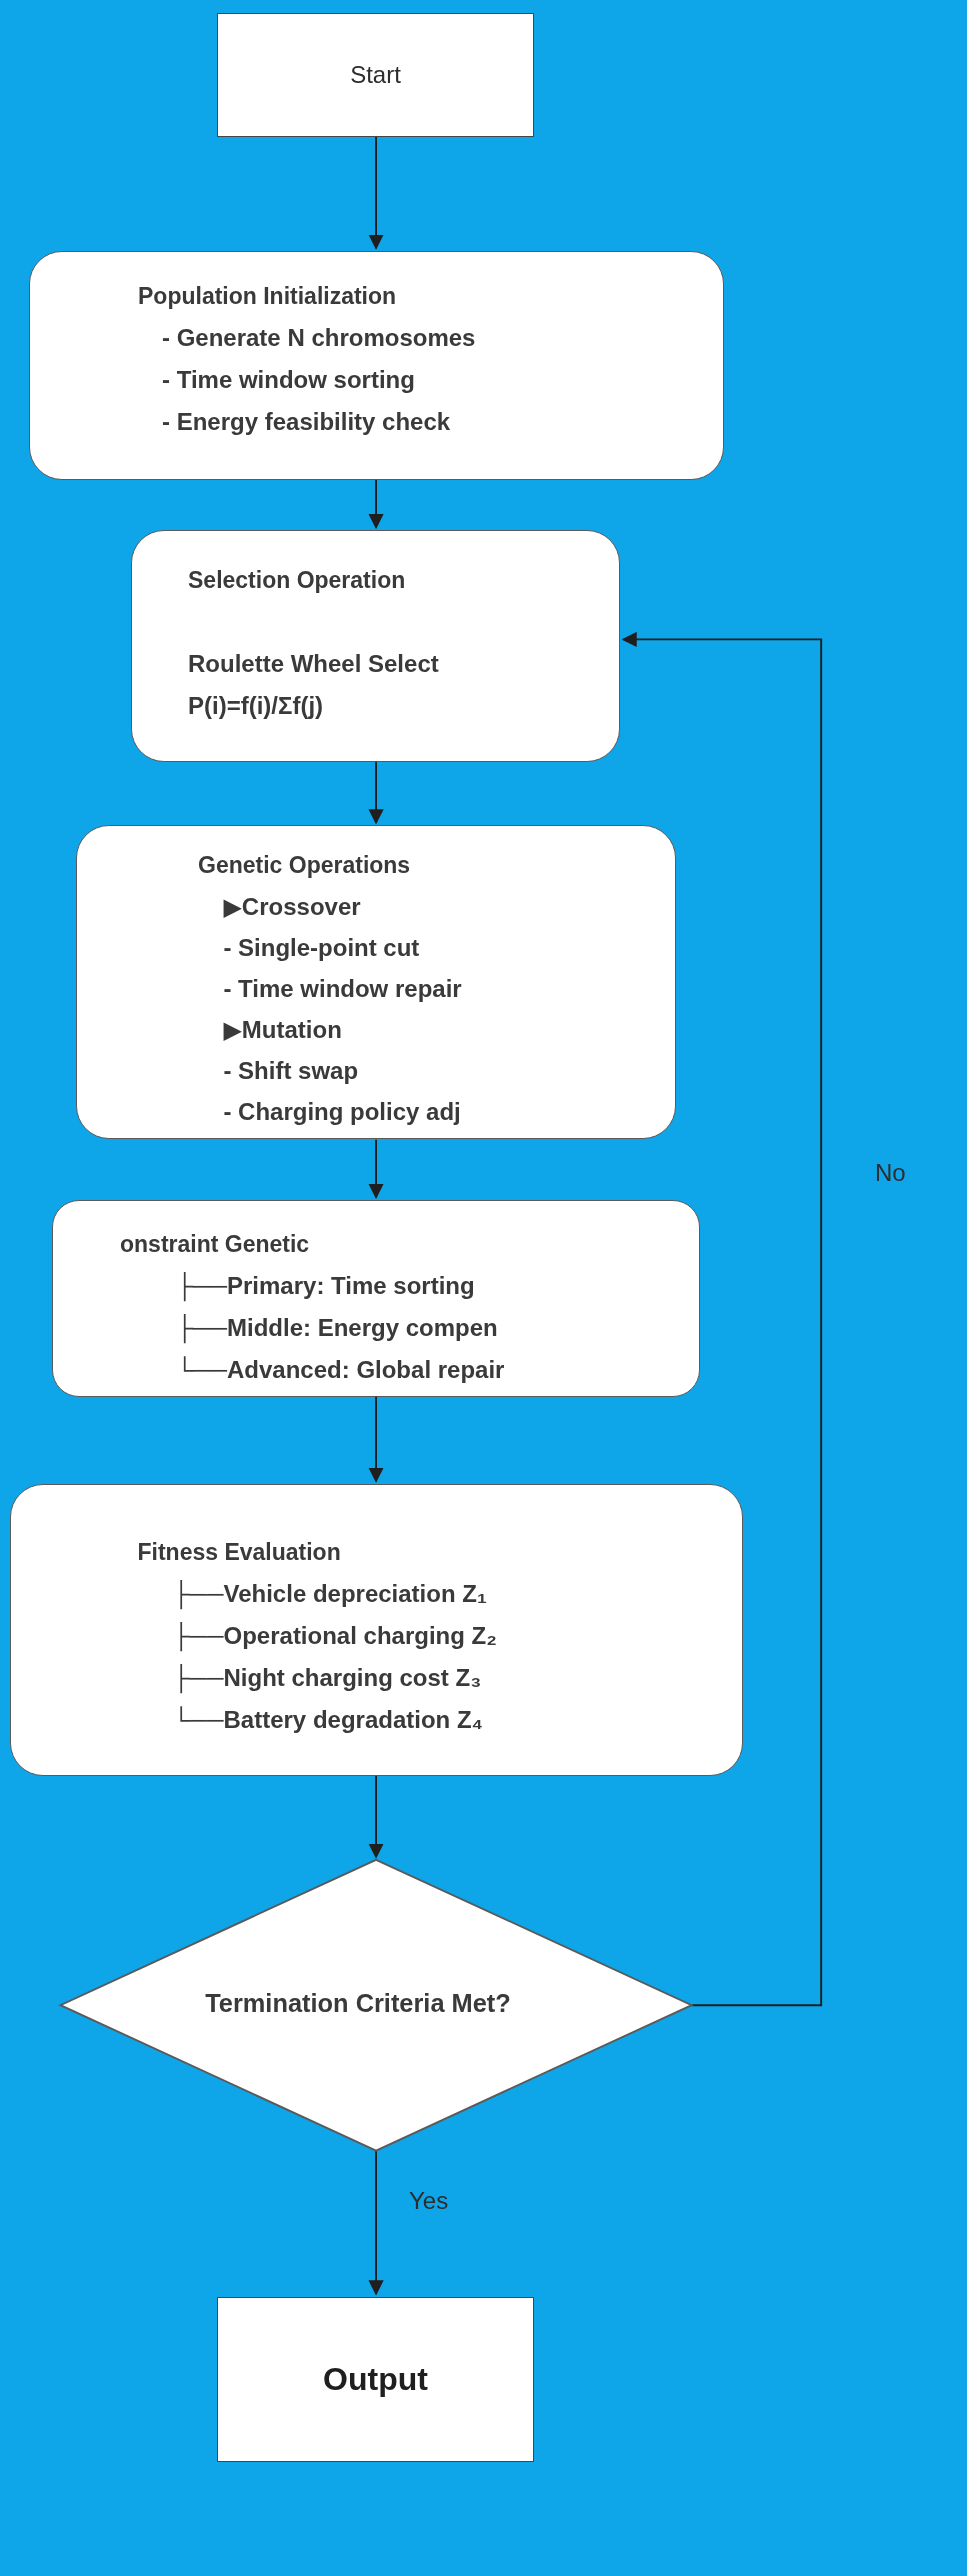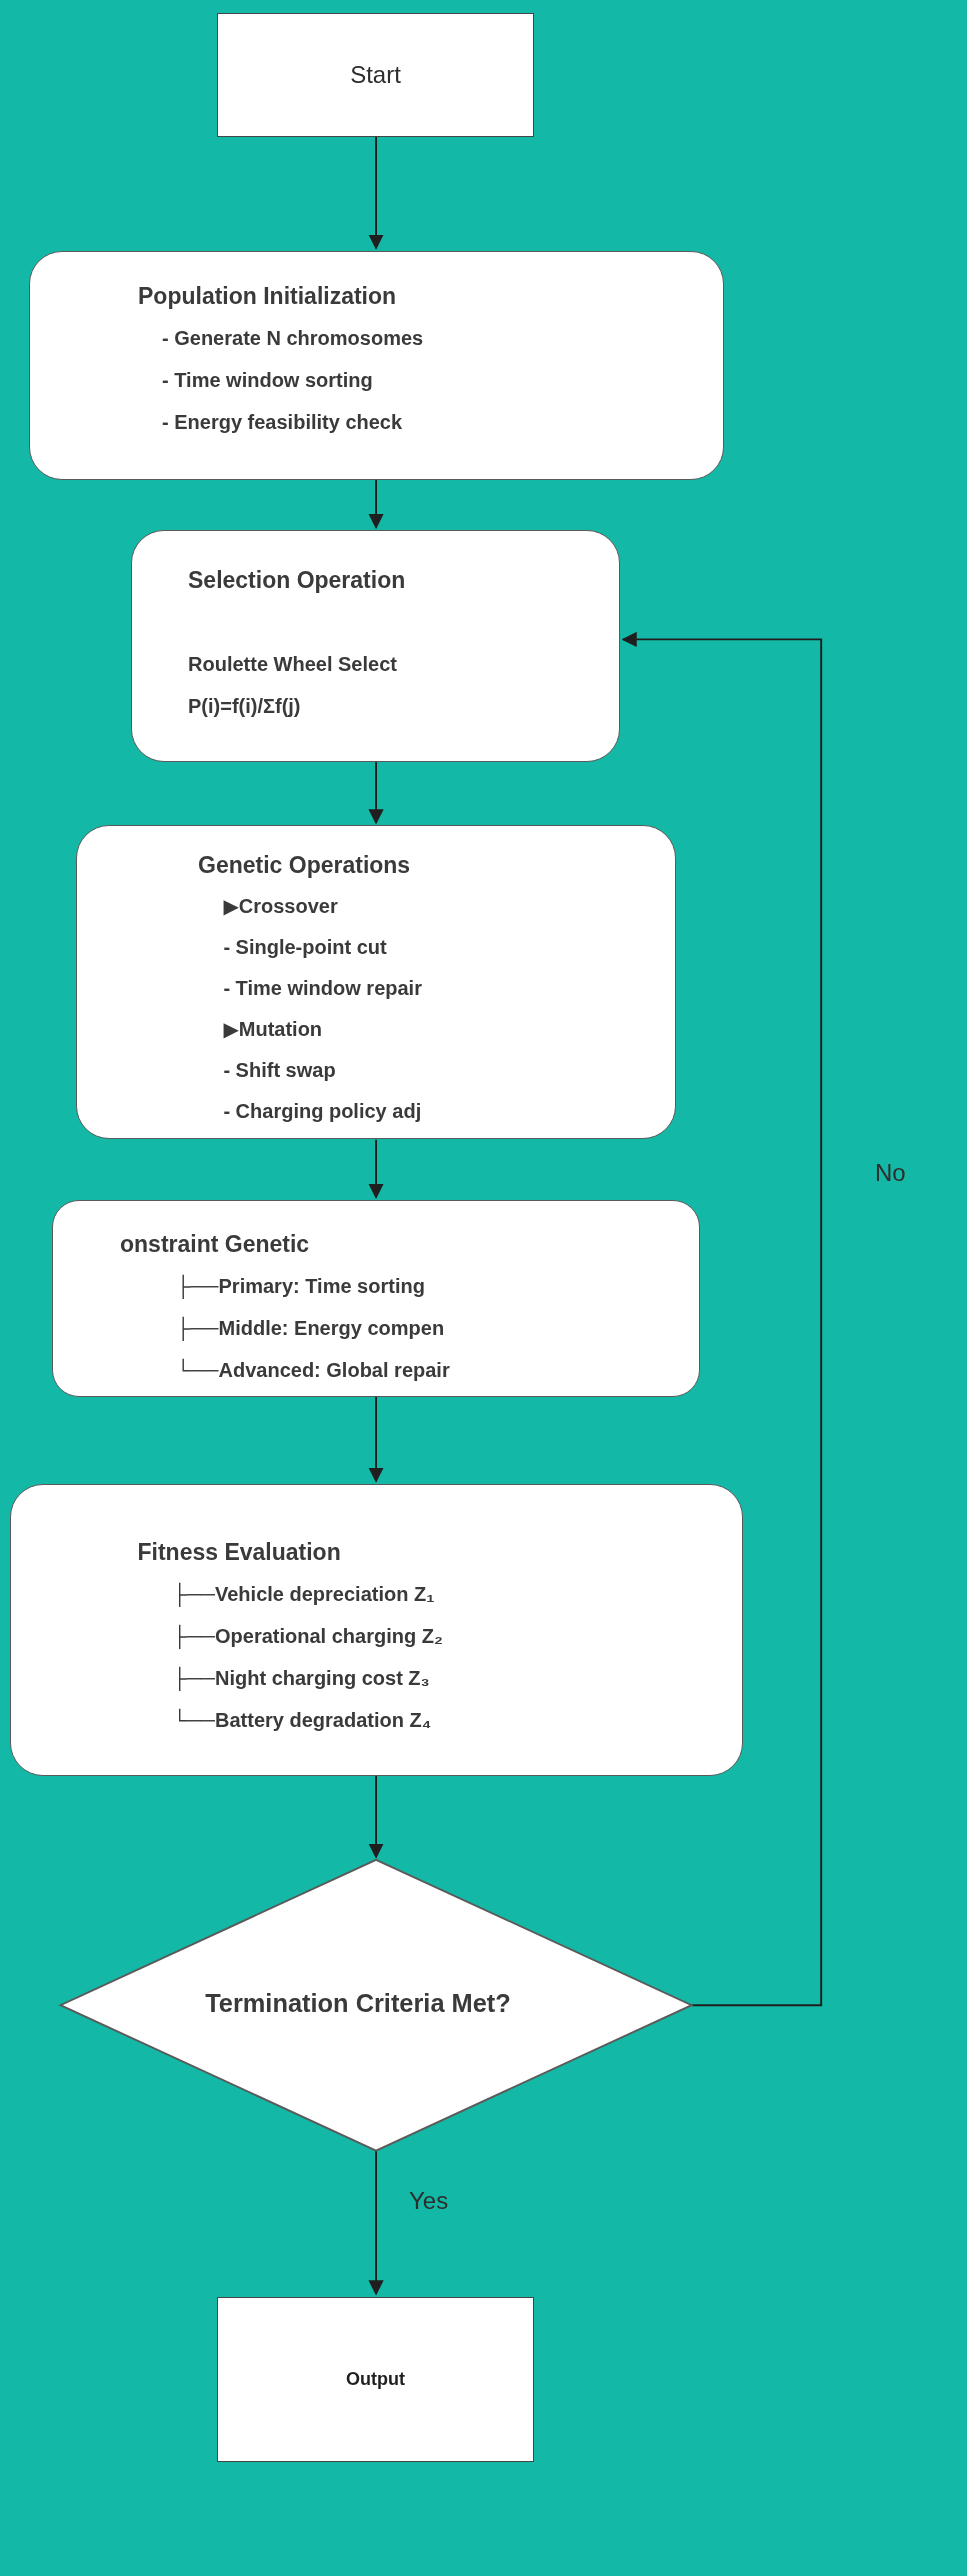--- a/index.html
+++ b/index.html
@@ -1,37 +1,37 @@
 <!DOCTYPE html>
 <html style="font-size:10.2px"><head>
 <meta charset="utf-8">
 <style>
   html,body{margin:0;padding:0;background:#ffffff;}
   body{font-family:"Liberation Sans","DejaVu Sans",sans-serif;}
-  .canvas{position:relative;width:968px;height:2576px;background:#14b8a6;overflow:hidden;}
+  .canvas{position:relative;width:968px;height:2576px;background:#0ea5e9;overflow:hidden;}
   svg.edges{position:absolute;left:0;top:0;z-index:0;}
   .edge{stroke:#1f1f1f;stroke-width:3;fill:none;}
   .diamond{fill:#ffffff;stroke:#5a5a5a;stroke-width:3;}
   .node{position:absolute;box-sizing:border-box;background:#ffffff;border:1.9px solid #5a5a5a;color:#3a3a3a;z-index:1;}
   .rect{border-color:#454545;border-radius:0;display:flex;align-items:center;justify-content:center;}
   .round{border-radius:33px;}
   .title{font-size:23px;font-weight:700;line-height:42px;min-height:42px;white-space:pre;}
-  .line{font-size:20px;font-weight:700;line-height:42px;min-height:42px;white-space:pre;}
+  .line{font-size:24px;font-weight:700;line-height:42px;min-height:42px;white-space:pre;}
   #start{left:217px;top:12.7px;width:317px;height:124px;font-size:24px;font-weight:400;color:#2d2d2d;}
   #population{left:29px;top:251px;width:695px;height:229px;padding:23px 12.7px 0 108px;}
   #population .sub{margin-left:24px;}
   #selection{left:131px;top:530px;width:489px;height:232px;padding:28px 12.7px 0 56px;}
   #genetic{left:76px;top:825px;width:600px;height:314px;padding:19px 12.7px 0 121px;}
   #genetic .title,#genetic .line{line-height:41px;min-height:41px;}
   #genetic .sub{margin-left:25.4px;}
   #constraint{left:52px;top:1200px;width:648px;height:197px;padding:21.6px 12.7px 0 67px;border-radius:27px;}
   #constraint .sub{margin-left:56px;}
   #fitness{left:9.5px;top:1484px;width:733px;height:292px;padding:46px 12.7px 0 127px;}
   #fitness .sub{margin-left:35px;}
-  #output{left:217px;top:2297px;width:317px;height:165px;font-size:18px;font-weight:700;color:#1f1f1f;}
+  #output{left:217px;top:2297px;width:317px;height:165px;font-size:32px;font-weight:700;color:#1f1f1f;}
   .decision-label{position:absolute;left:104px;top:1989px;width:508px;text-align:center;font-size:25.4px;font-weight:700;color:#3a3a3a;z-index:2;}
   .edge-label{position:absolute;font-size:24px;font-weight:400;color:#2d2d2d;z-index:2;}
   #yes-label{left:409px;top:2187px;}
   #no-label{left:875px;top:1159px;}
 </style>
 </head>
 <body>
 
 <div class="canvas">
 

